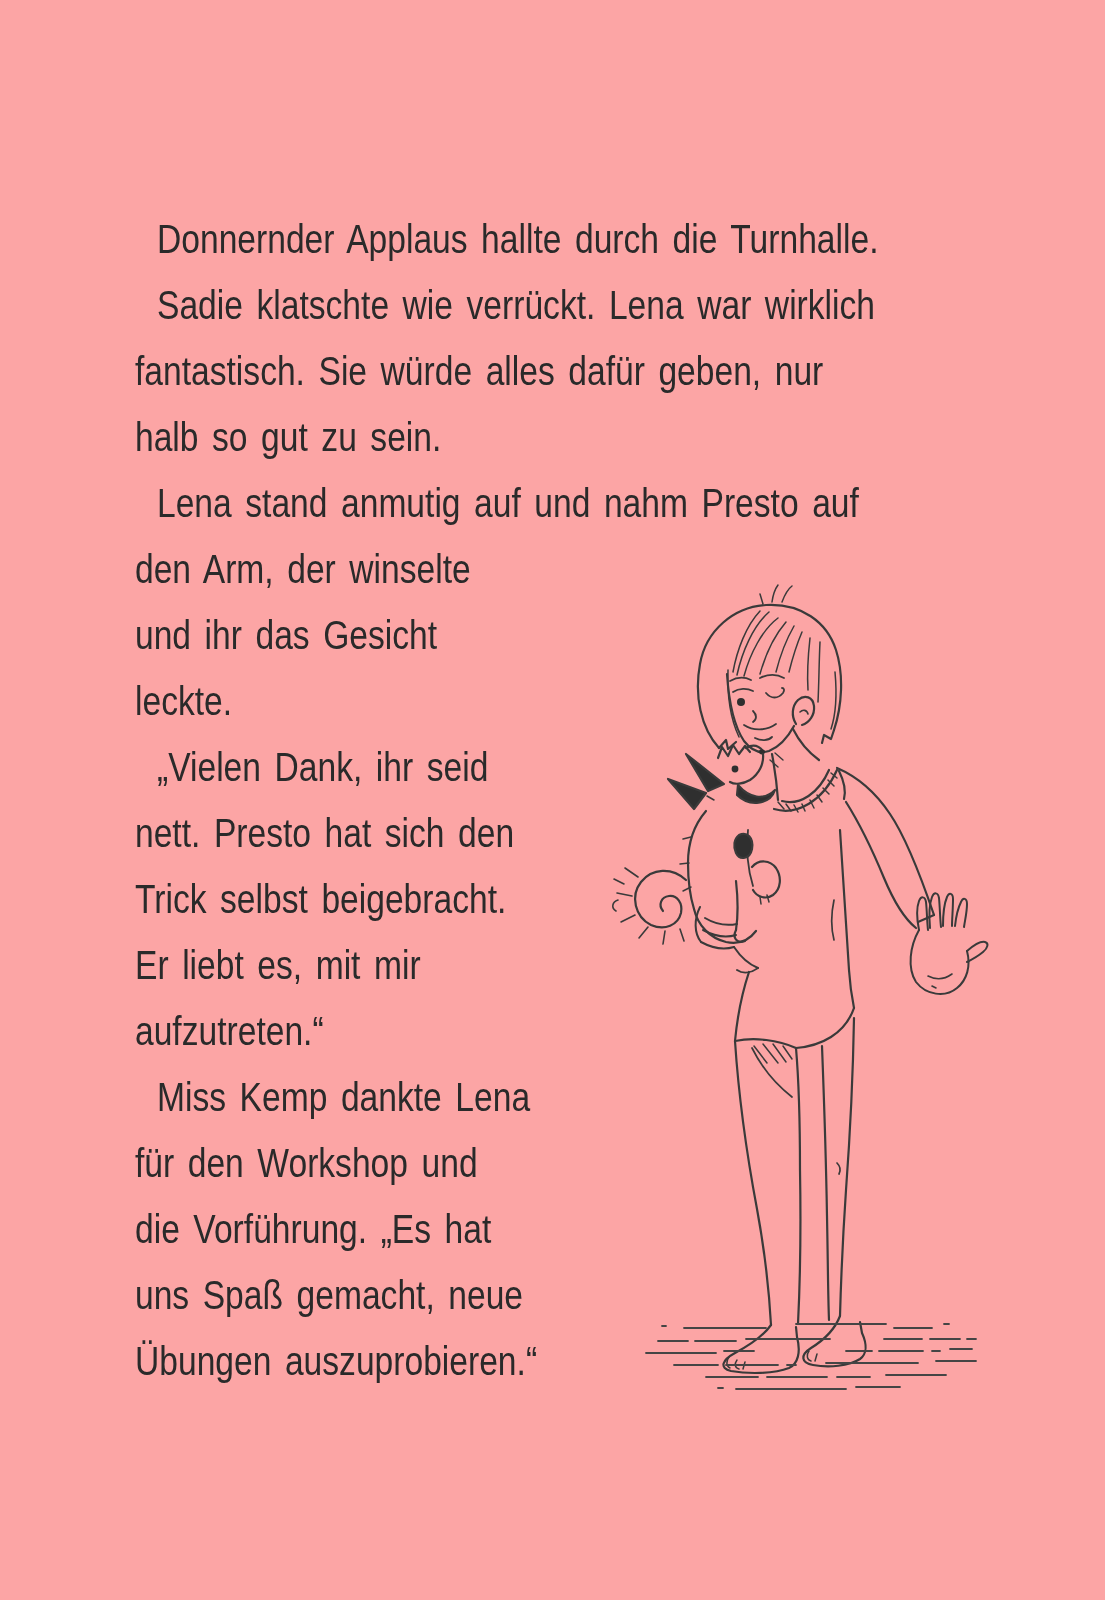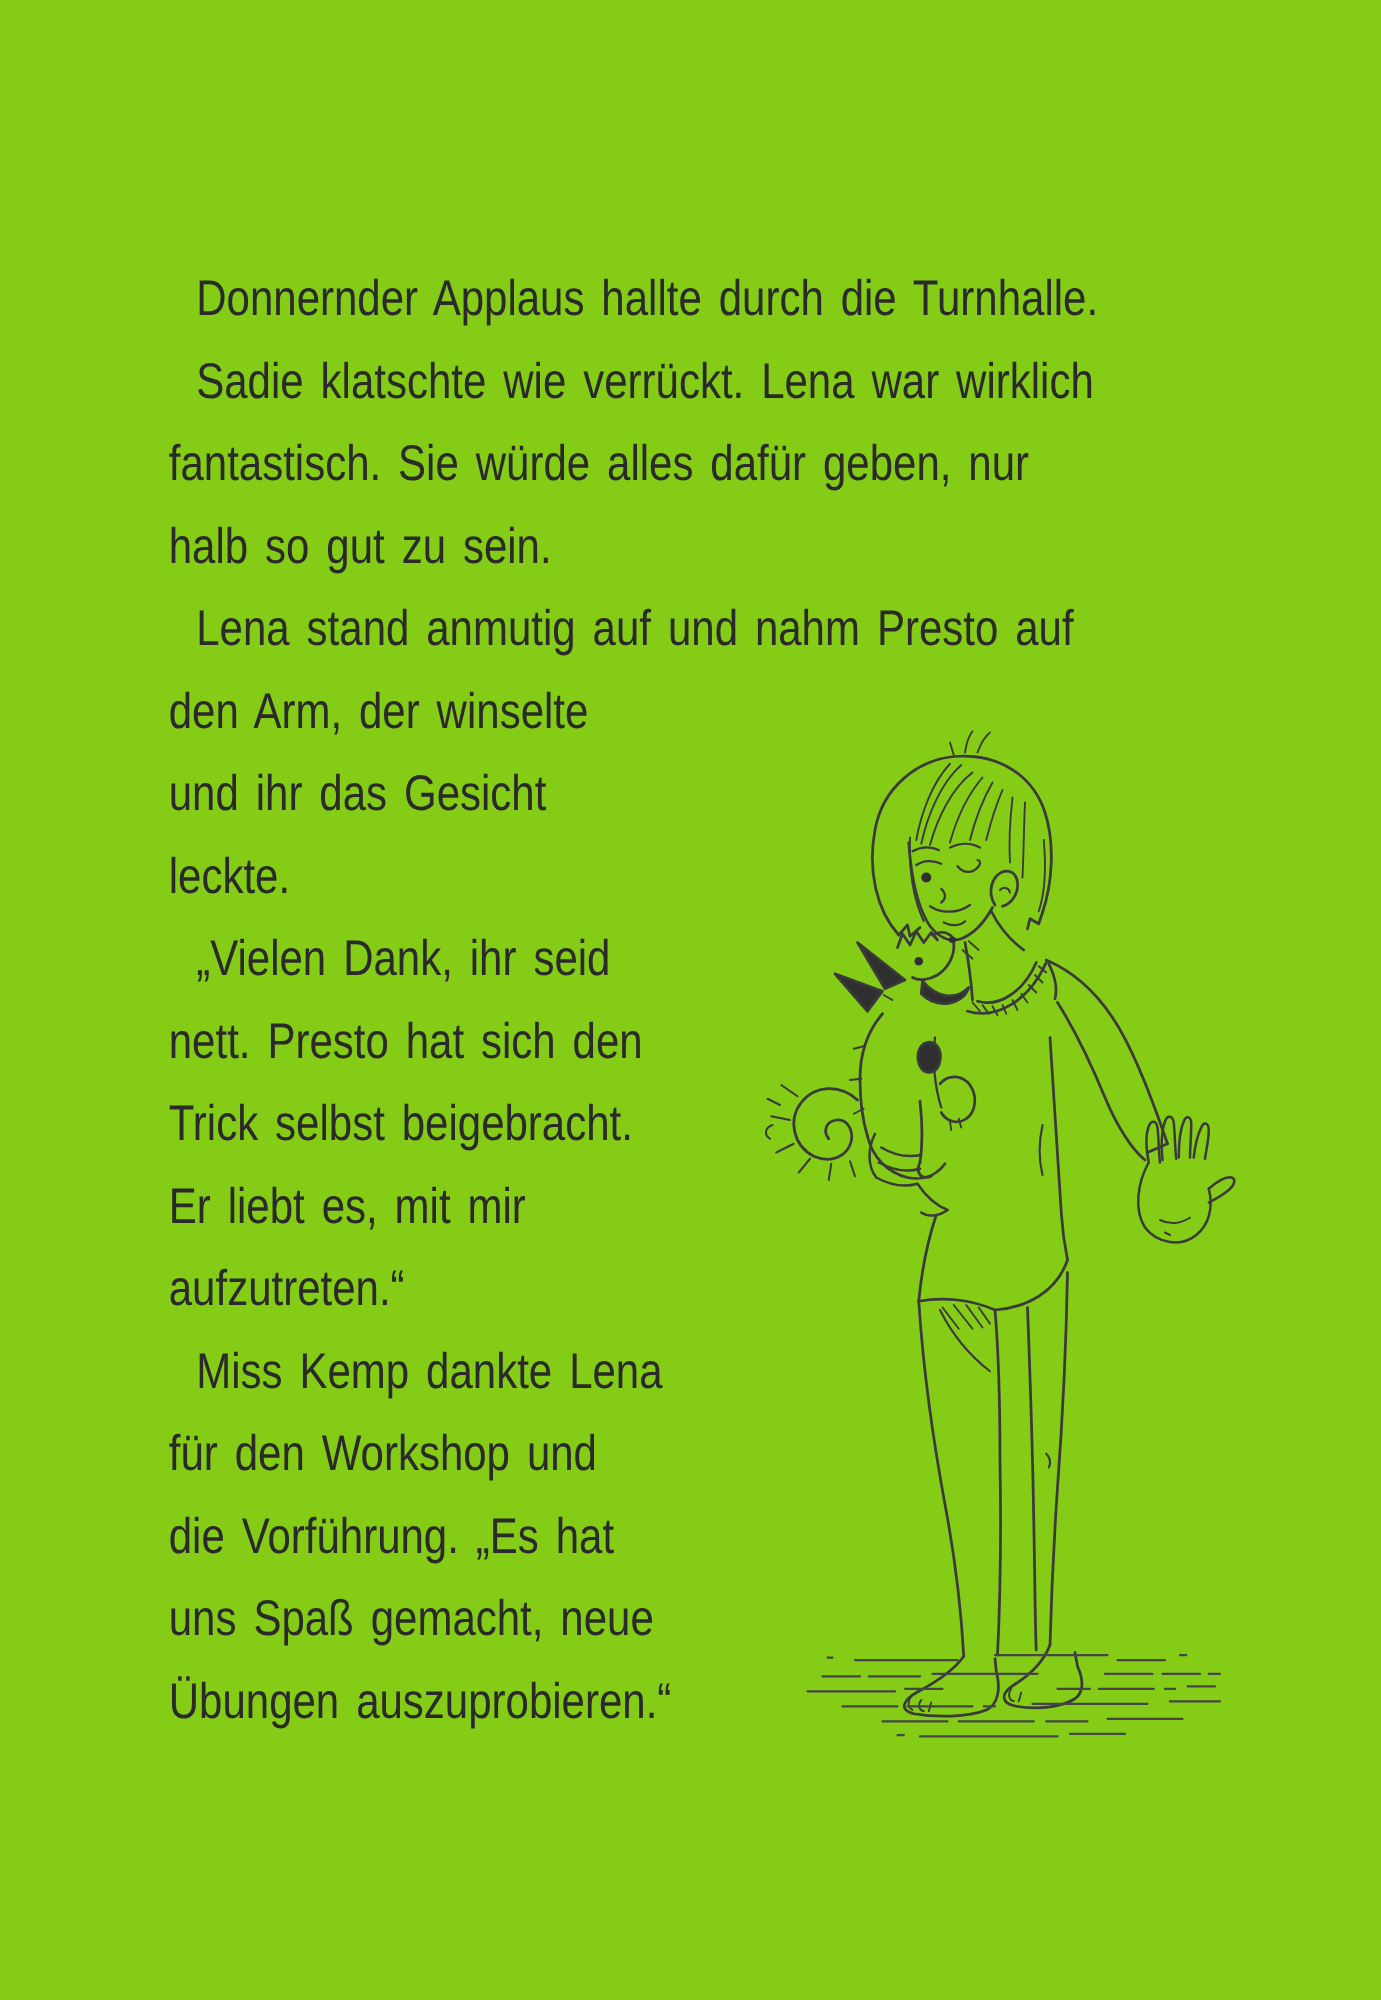--- a/index.html
+++ b/index.html
@@ -1,21 +1,21 @@
 <!DOCTYPE html>
 <html lang="de"><head>
 <meta charset="utf-8">
 <style>
   html,body{margin:0;padding:0;}
   body{
     width:1105px;height:1600px;background:#ffffff;overflow:hidden;
     font-family:"Liberation Sans",sans-serif;
   }
   .page{
-    position:relative;width:1105px;height:1600px;background:#84cc16;color:#2a2a2a;
+    position:relative;width:1105px;height:1600px;background:#fca5a5;color:#2a2a2a;
   }
   .text-block{
     position:absolute;left:135px;top:206px;width:850px;
   }
   .line{
     height:66px;line-height:66px;font-size:40px;font-weight:400;
     white-space:nowrap;color:#2a2a2a;
     transform:scaleX(0.84);transform-origin:0 50%;
     word-spacing:5px;letter-spacing:0px;
   }

